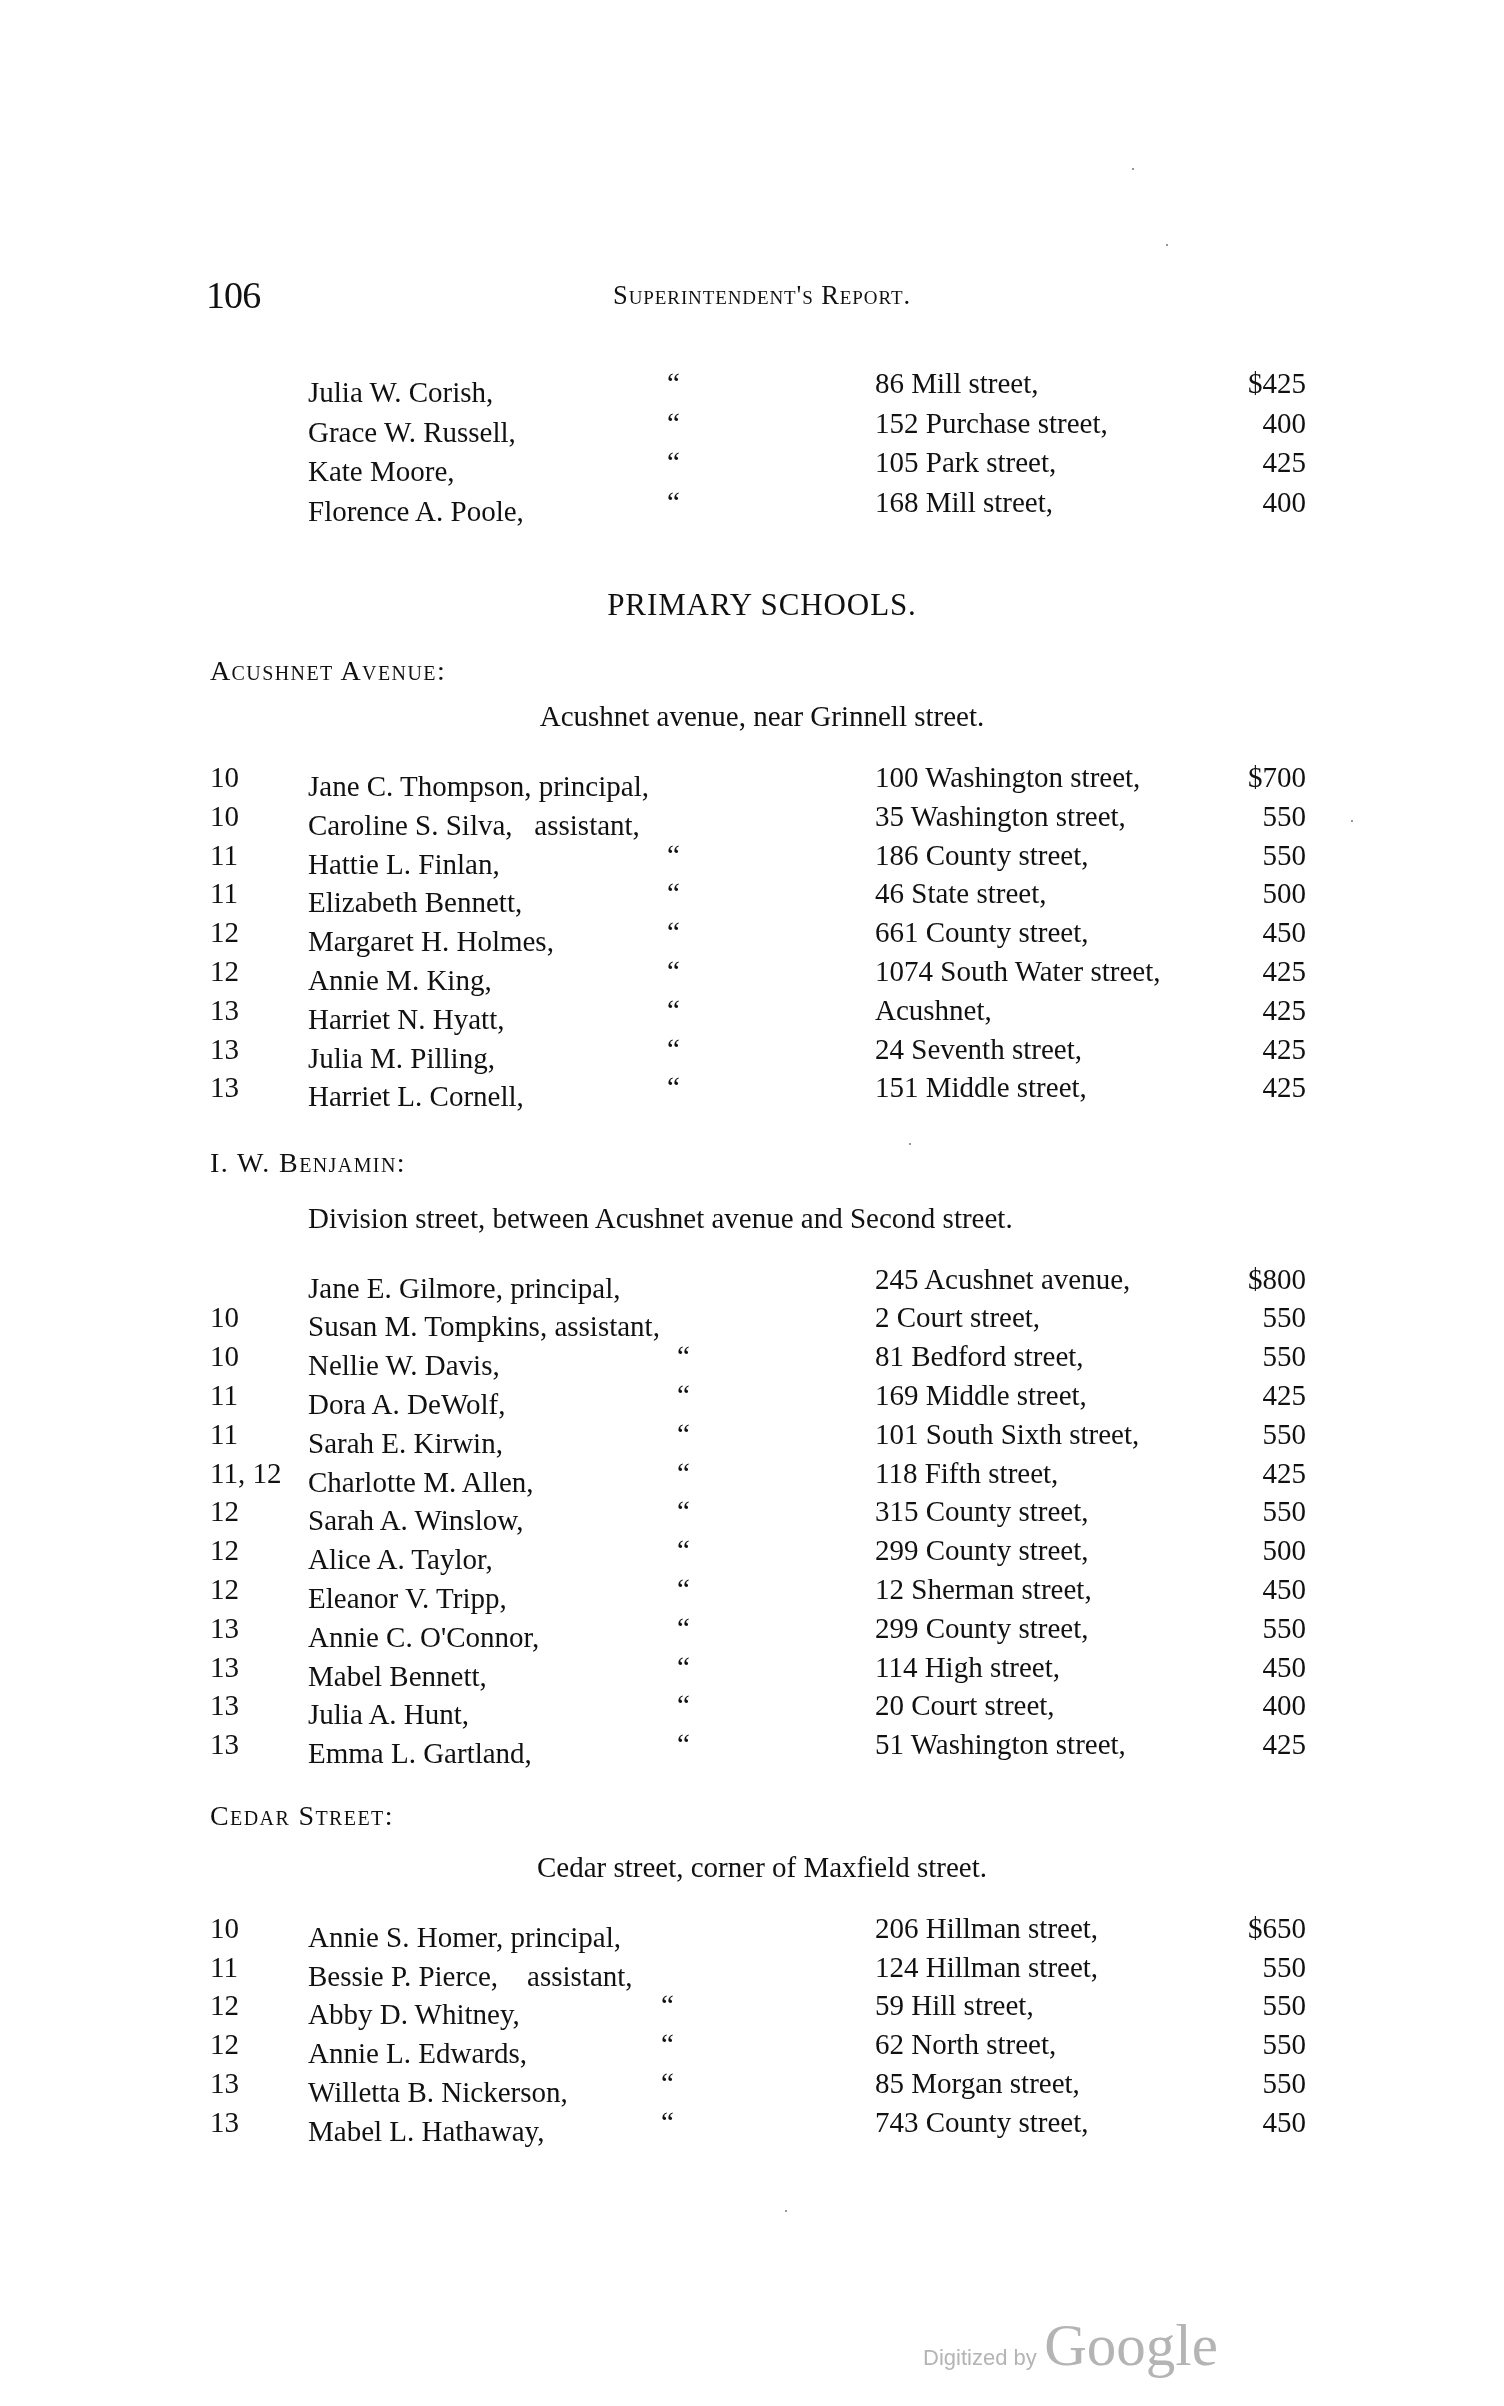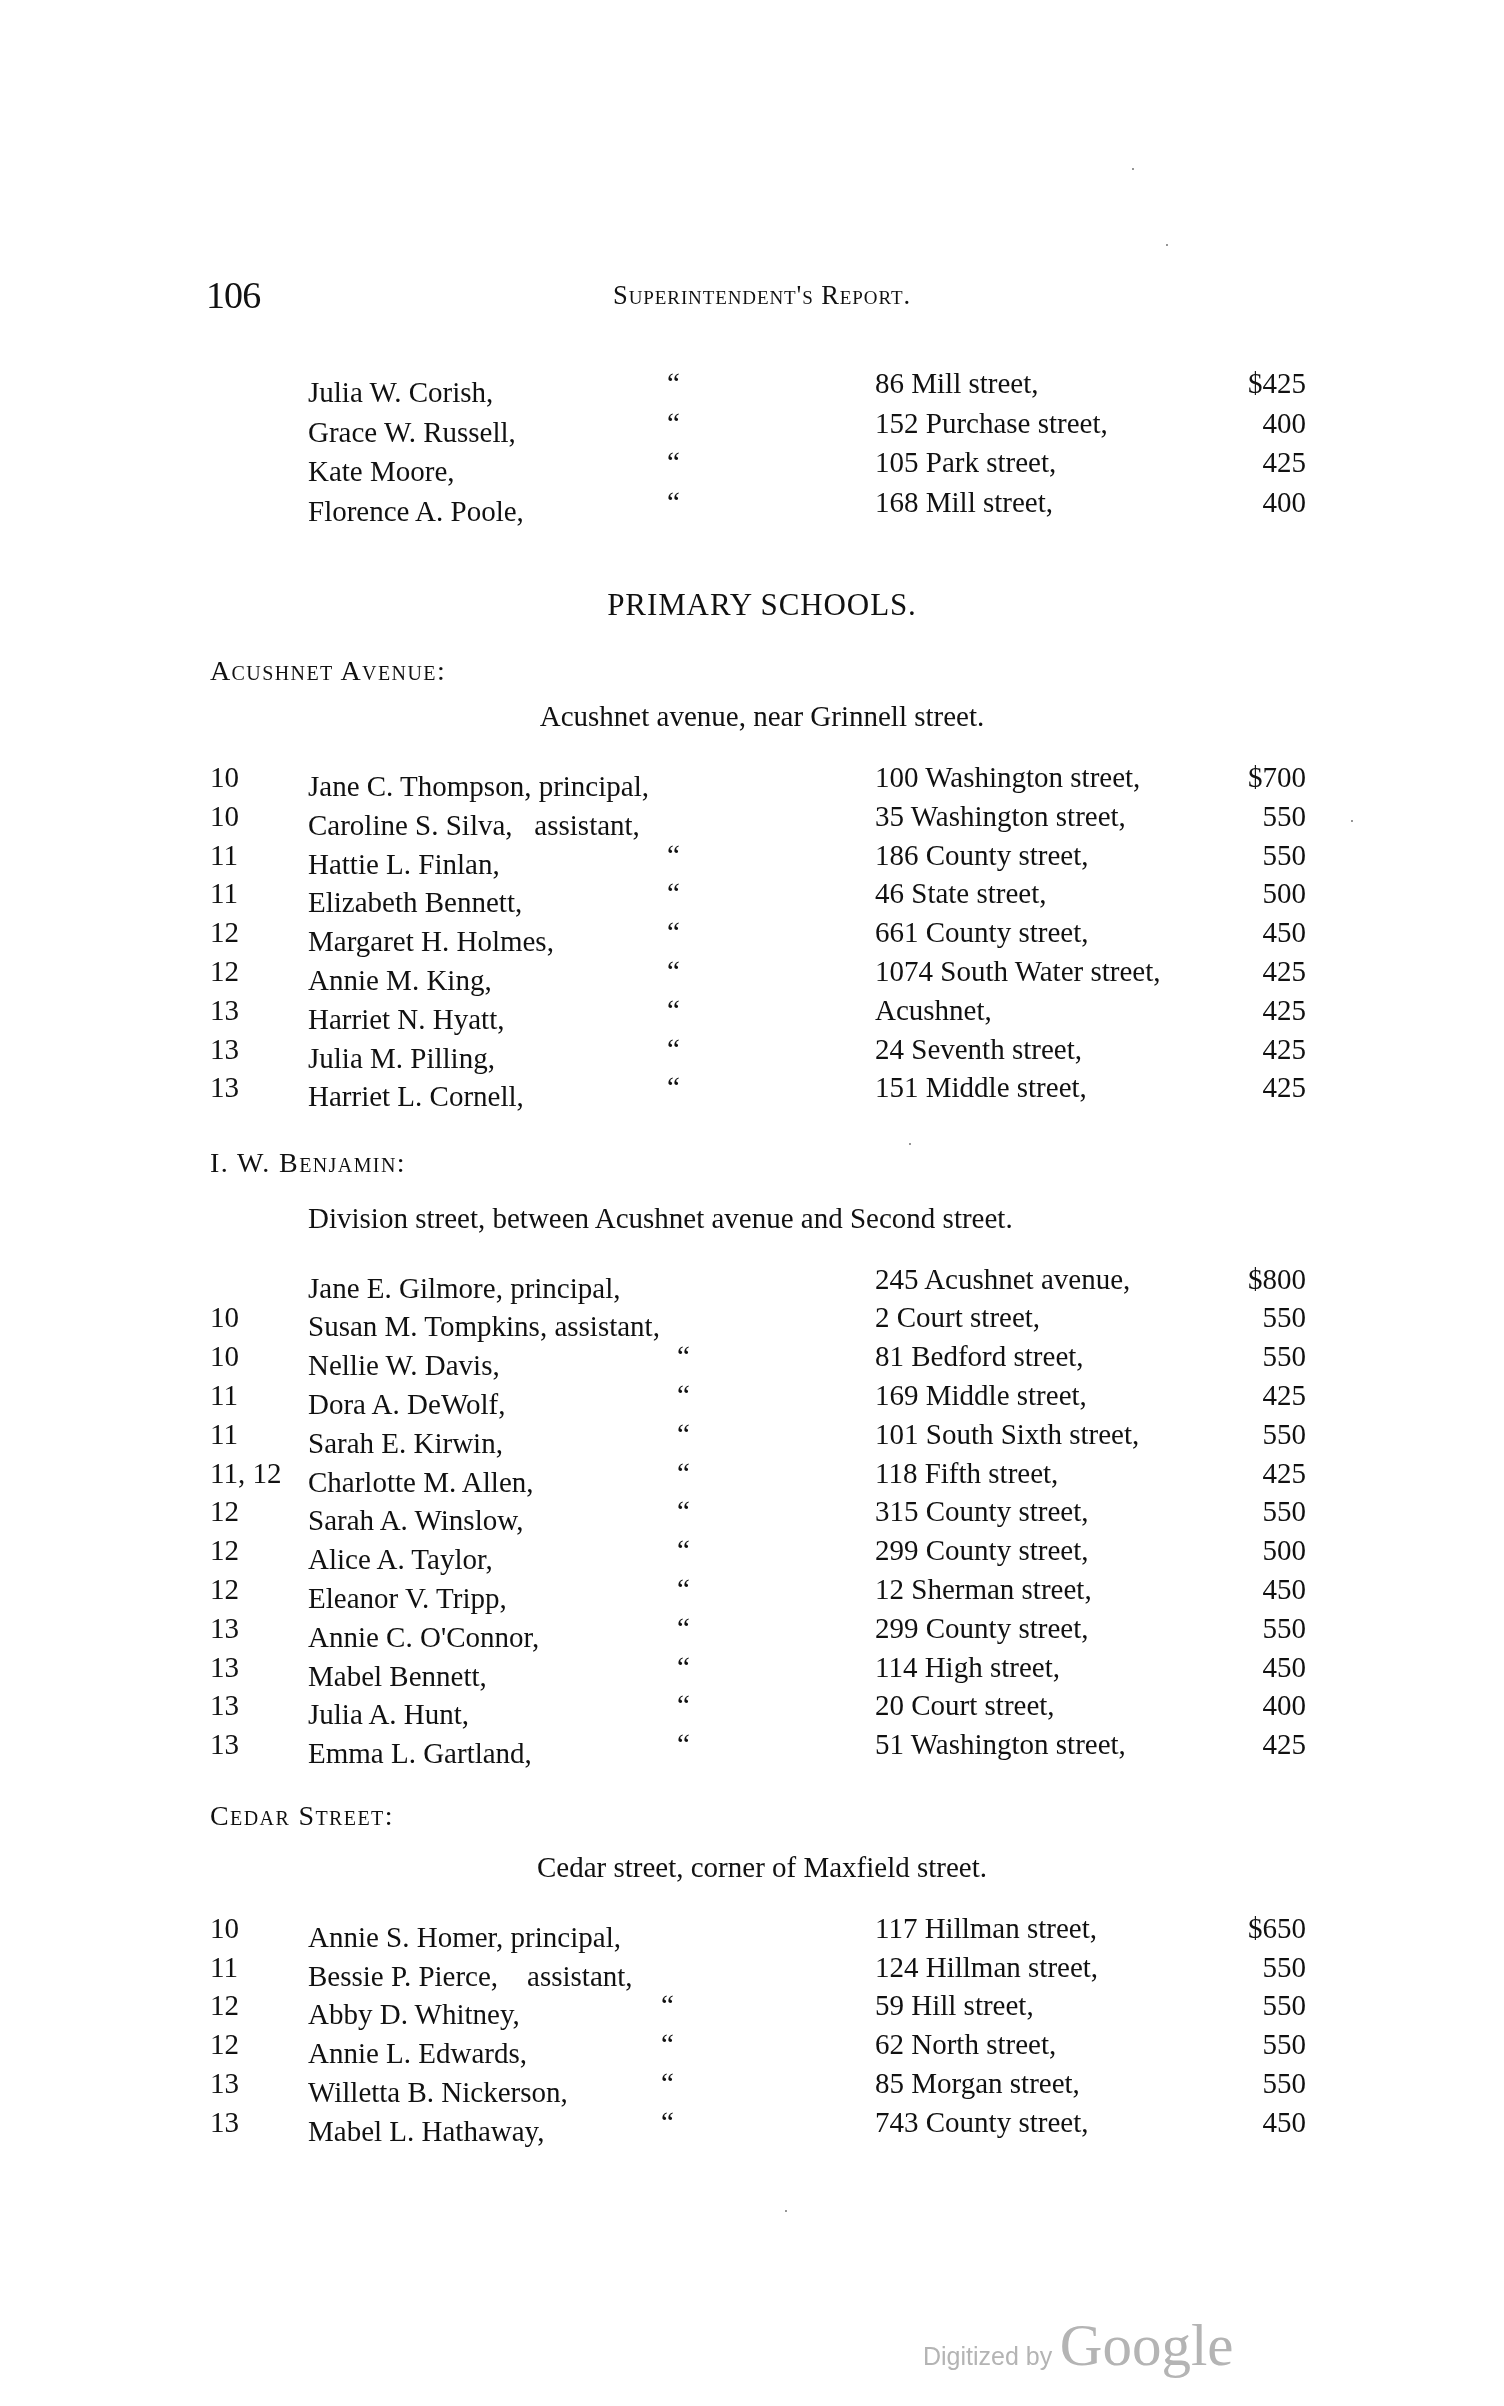--- a/index.html
+++ b/index.html
@@ -17,21 +17,21 @@
     .school-loc { left: 0; width: 1524px; text-align: center; font-size: 29px; }
     .school-loc.left { left: 308px; width: auto; text-align: right; }
     .row { position: absolute; left: 0; width: 1505px; height: 40px; font-size: 29px; line-height: 40px; }
     .row span { position: absolute; top: 0; white-space: nowrap; }
     .c-grade { left: 210px; }
     .c-name { left: 308px; margin-top: 9px; }
     .c-ditto { left: 667px; }
     .c-addr { left: 875px; }
     .c-sal { right: 199px; text-align: right; }
     .watermark { left: 923px; top: 2311px; color: #b4b4b4; }
-    .wm-small { font-family: "Liberation Sans", "DejaVu Sans", sans-serif; font-size: 25px; vertical-align: baseline; text-align: right; }
+    .wm-small { font-family: "Liberation Sans", "DejaVu Sans", sans-serif; font-size: 22px; vertical-align: baseline; text-align: right; }
     .wm-big { font-family: "Liberation Serif", "DejaVu Serif", serif; font-size: 59px; vertical-align: baseline; margin-left: 3.8px; }
     .speck { position: absolute; width: 1.9px; height: 1.9px; background: #777; border-radius: 0.9px; }
   </style>
 </head>
 <body>
 
 <div class="abs pagenum">106</div>
 <div class="abs runhead">Superintendent's Report.</div>
 
 <div>
@@ -225,21 +225,21 @@
   </div>
 </div>
 
 <div>
   <div class="abs school-head" style="top:1800px">Cedar Street:</div>
   <div class="abs school-loc" style="top:1851px">Cedar street, corner of Maxfield street.</div>
 
   <div class="row" style="top:1908px">
     <span class="c-grade">10</span>
     <span class="c-name">Annie S. Homer, principal,</span>
-    <span class="c-addr">117 Hillman street,</span>
+    <span class="c-addr">206 Hillman street,</span>
     <span class="c-sal">$650</span>
   </div>
   <div class="row" style="top:1947px">
     <span class="c-grade">11</span>
     <span class="c-name" style="white-space:pre">Bessie P. Pierce,    assistant,</span>
     <span class="c-addr">124 Hillman street,</span>
     <span class="c-sal">550</span>
   </div>
   <div class="row" style="top:1985px">
     <span class="c-grade">12</span>

